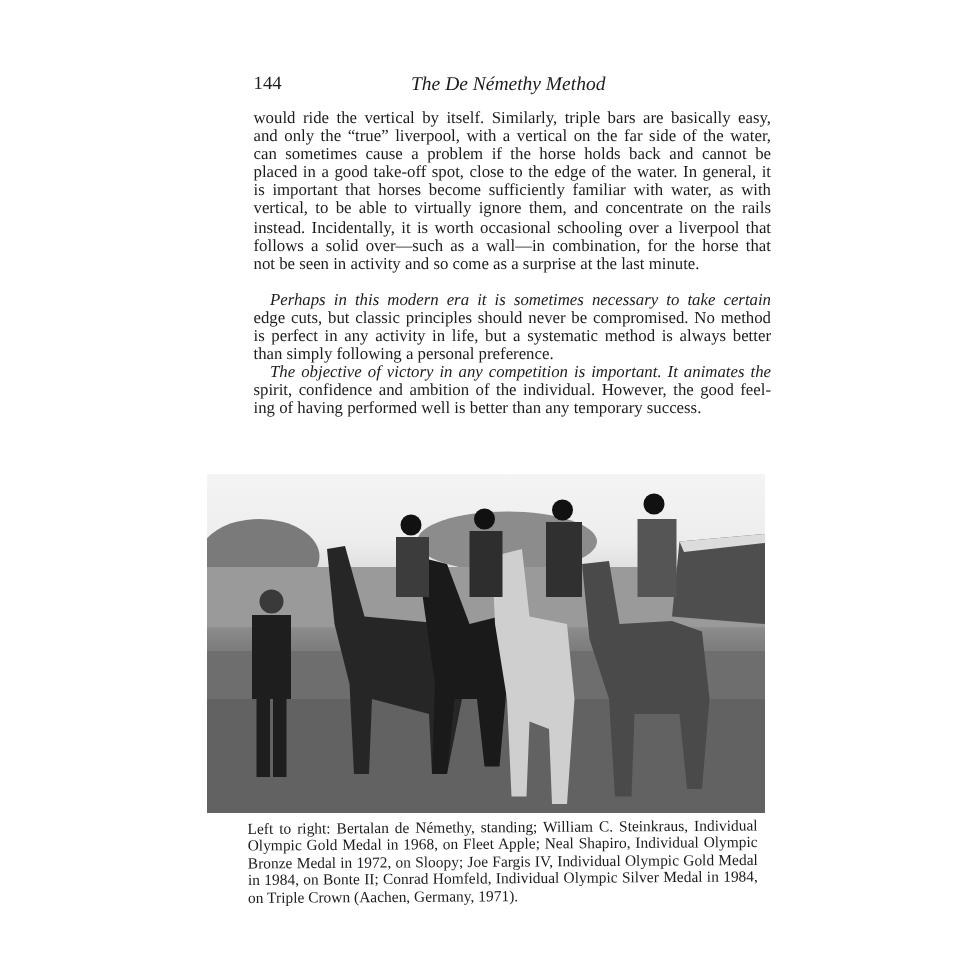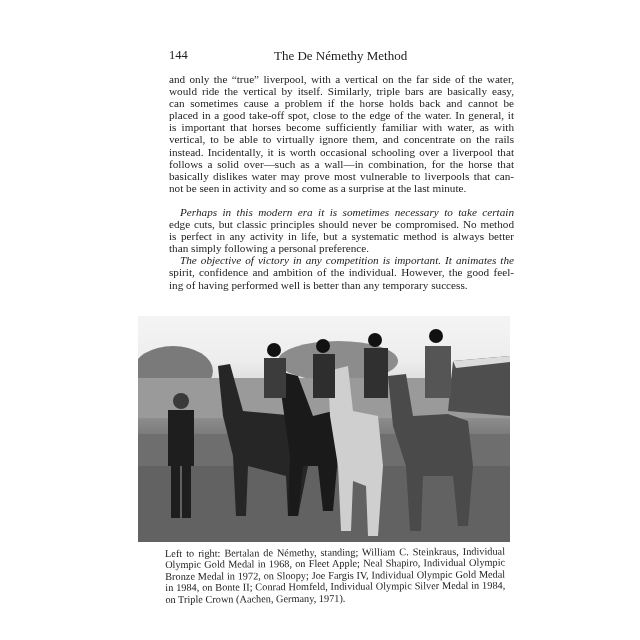--- a/index.html
+++ b/index.html
@@ -1,21 +1,21 @@
 <!DOCTYPE html>
 <html><head>
 <meta charset="utf-8">
 <style>
   html, body { margin: 0; padding: 0; }
   body { width: 640px; height: 640px; background: #ffffff; position: relative; overflow: hidden;
          font-family: "Liberation Serif", "DejaVu Serif", serif; color: #1c1c1c; }
   .page { position: absolute; left: 0; top: 12px; width: 512px; height: 640px; }
   .header { position: absolute; top: 36px; left: 169px; width: 345px; height: 16px; }
   .page-num { position: absolute; left: 0; top: 0; font-size: 12.5px; }
-  .running-title { position: absolute; left: 105px; top: 0; font-size: 13px; }
+  .running-title { position: absolute; left: 105px; top: 0; font-size: 13px; font-style: italic; }
   .body-text { position: absolute; left: 169px; top: 61px; width: 345px; font-size: 11.2px; line-height: 12.1px; text-align: justify; }
   .body-text p { margin: 0; }
   .line { display: block; text-align: justify; text-align-last: justify; white-space: nowrap; }
   .line.last { text-align-last: left; }
   .indent { padding-left: 11px; font-style: italic; }
   .gap { height: 12px; }
   .photo { position: absolute; left: 138px; top: 304px; width: 372px; height: 226px; overflow: hidden;
            background: linear-gradient(#f4f4f4 0%, #ededed 20%, #d5d5d5 34%, #8a8a8a 46%, #6a6a6a 60%, #757575 78%, #6d6d6d 100%); }
   .caption { position: absolute; left: 165px; top: 536px; width: 340px; font-size: 10.3px; line-height: 11.4px; transform: rotate(-0.4deg); transform-origin: left top; }
   .caption .line { white-space: nowrap; }
@@ -26,29 +26,28 @@
 
 <div class="page">
 
   <div class="header">
     <span class="page-num">144</span>
     <span class="running-title">The De Némethy Method</span>
   </div>
 
   <div class="body-text">
     <p>
+      <span class="line">would ride the vertical by itself. Similarly, triple bars are basically easy,</span>
       <span class="line">and only the “true” liverpool, with a vertical on the far side of the water,</span>
-      <span class="line">would ride the vertical by itself. Similarly, triple bars are basically easy,</span>
       <span class="line">can sometimes cause a problem if the horse holds back and cannot be</span>
       <span class="line">placed in a good take-off spot, close to the edge of the water. In general, it</span>
       <span class="line">is important that horses become sufficiently familiar with water, as with</span>
       <span class="line">vertical, to be able to virtually ignore them, and concentrate on the rails</span>
       <span class="line">instead. Incidentally, it is worth occasional schooling over a liverpool that</span>
       <span class="line">follows a solid over—such as a wall—in combination, for the horse that</span>
-      <span class="line">basically dislikes water may prove most vulnerable to liverpools that can-</span>
       <span class="line last">not be seen in activity and so come as a surprise at the last minute.</span>
     </p>
     <div class="gap"></div>
     <p>
       <span class="line indent">Perhaps in this modern era it is sometimes necessary to take certain</span>
       <span class="line">edge cuts, but classic principles should never be compromised. No method</span>
       <span class="line">is perfect in any activity in life, but a systematic method is always better</span>
       <span class="line last">than simply following a personal preference.</span>
     </p>
     <p>

